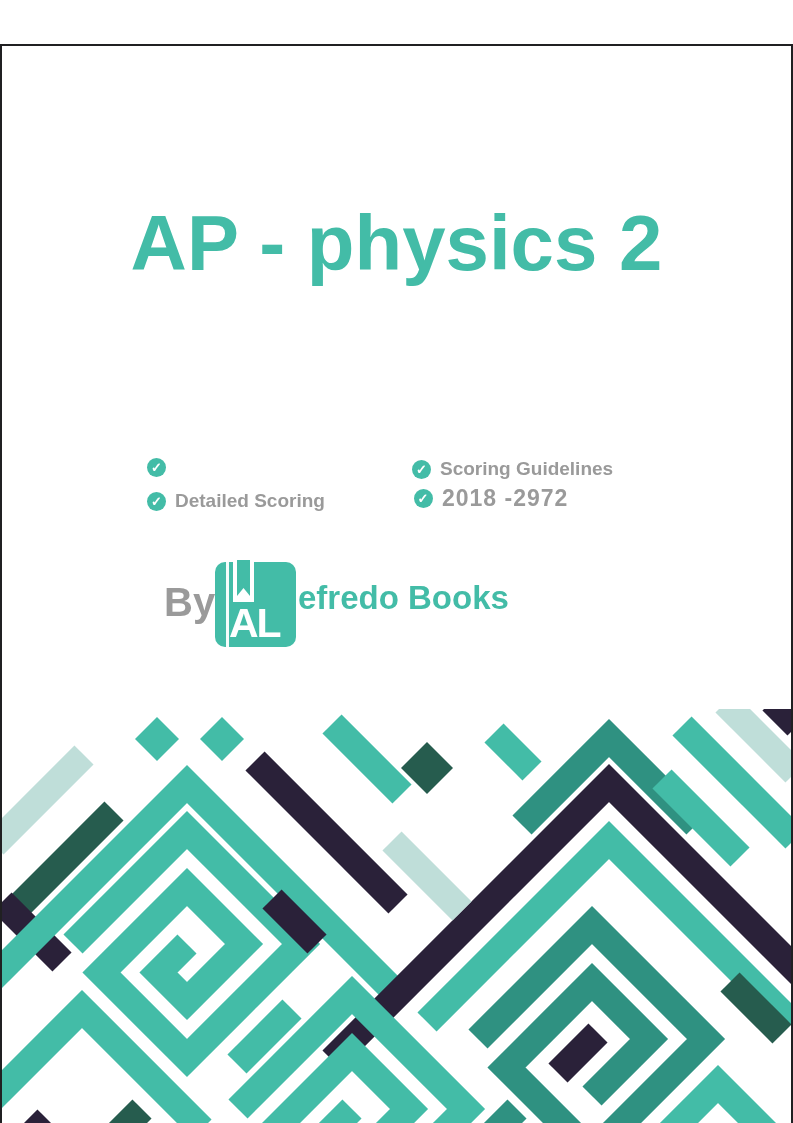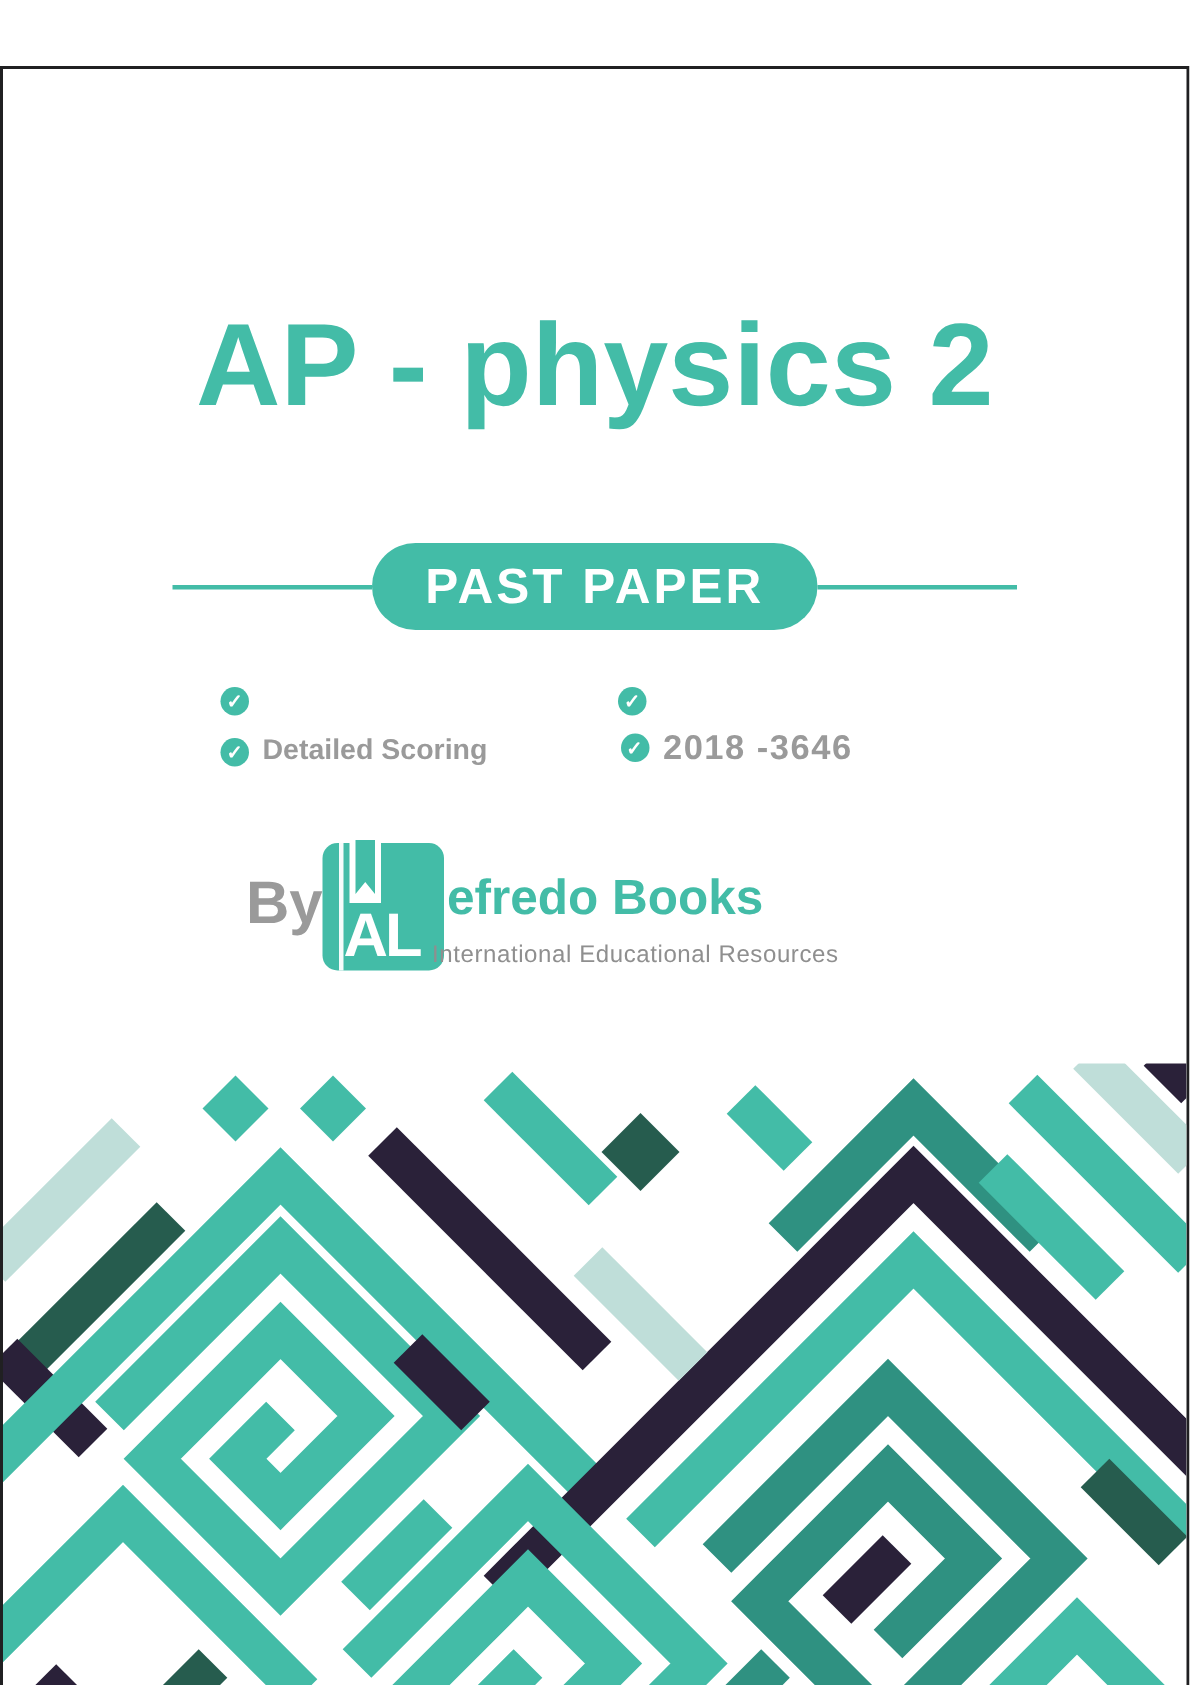--- a/index.html
+++ b/index.html
@@ -72,53 +72,48 @@
   .fl-f{fill:var(--forest) !important;stroke:none !important;}
   svg text{font-family:"Liberation Sans", sans-serif;}
 </style>
 </head>
 <body>
 
 <div class="page">
 
   <div class="title">AP - physics 2</div>
 
-  <div class="badge-row">
-    <div class="badge-line"></div>
-    <div class="pill">PAST PAPER</div>
-    <div class="badge-line"></div>
-  </div>
 
   <div class="feat" style="left:145px;top:412px;">
     <span class="check">✓</span>
   </div>
   <div class="feat" style="left:410px;top:412px;">
     <span class="check">✓</span>
+    <span>Scoring Guidelines</span>
   </div>
   <div class="feat" style="left:145px;top:444px;">
     <span class="check">✓</span>
     <span>Detailed Scoring</span>
   </div>
   <div class="feat years" style="left:412px;top:439px;">
     <span class="check">✓</span>
-    <span>2018 -3646</span>
+    <span>2018 -2972</span>
   </div>
 
   <div class="by">By</div>
 
   <svg class="book-logo" viewBox="0 0 85 89">
     <rect x="2" y="2" width="81" height="85" rx="10" fill="#43BCA7"></rect>
     <rect x="13" y="2" width="3" height="85" fill="#ffffff" opacity="0.95"></rect>
     <rect x="20" y="0" width="21" height="42" fill="#ffffff"></rect>
     <path d="M24 0 L37 0 L37 36 L30.5 28 L24 36 Z" fill="#43BCA7"></path>
     <text x="16" y="77" font-size="41" font-weight="bold" fill="#ffffff" letter-spacing="-2">AL</text>
   </svg>
 
   <div class="brand-name">efredo Books</div>
-  <div class="tagline">International Educational Resources</div>
 
   <svg class="maze" viewBox="0 0 789 456">
 
     <g>
       <path class="st-m" d="M -8 136 L 82 46"></path>
       <path class="st-f" d="M 4 210 L 112 102"></path>
       <path class="st-n" d="M 0 193 L 60 253"></path>
     </g>
 
     <g>

